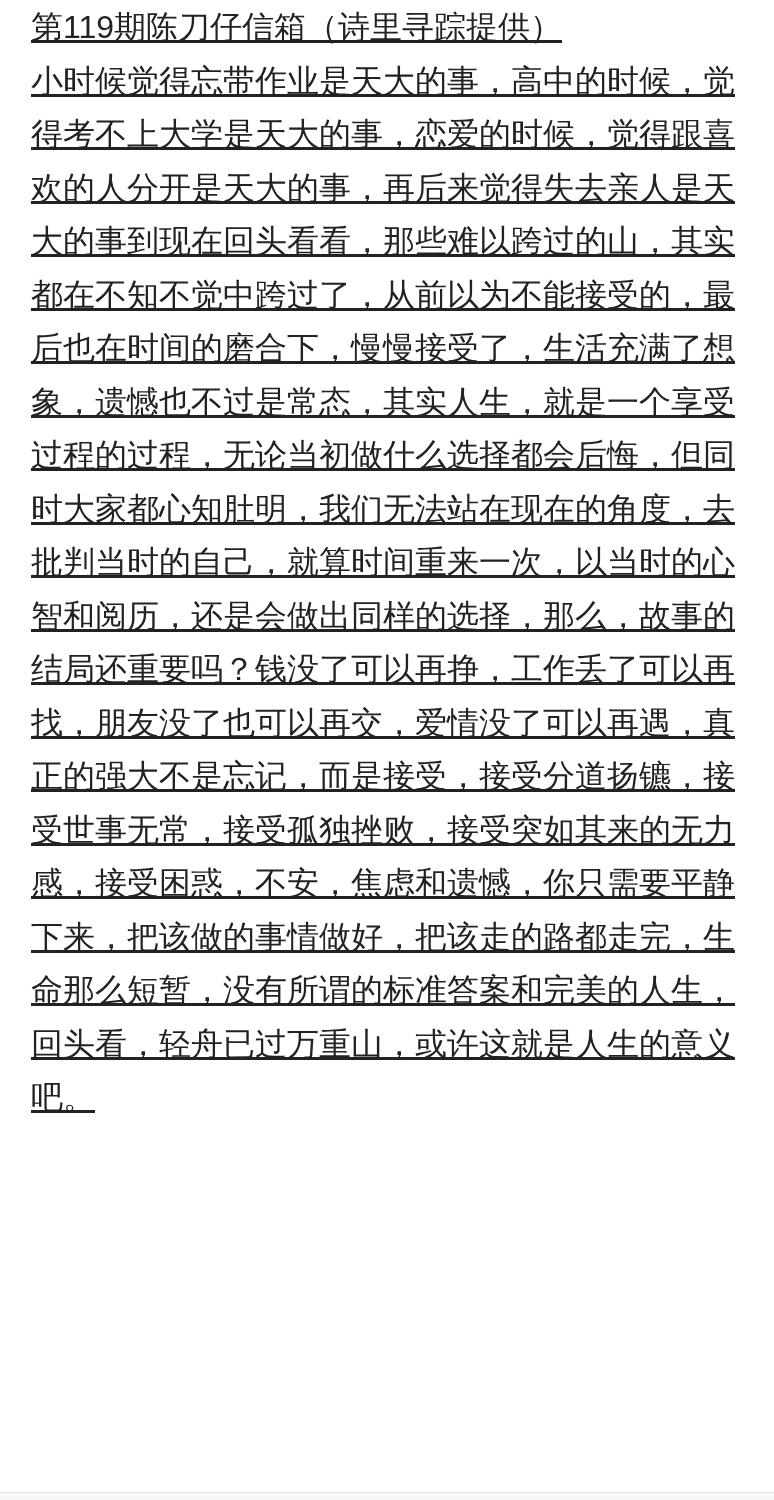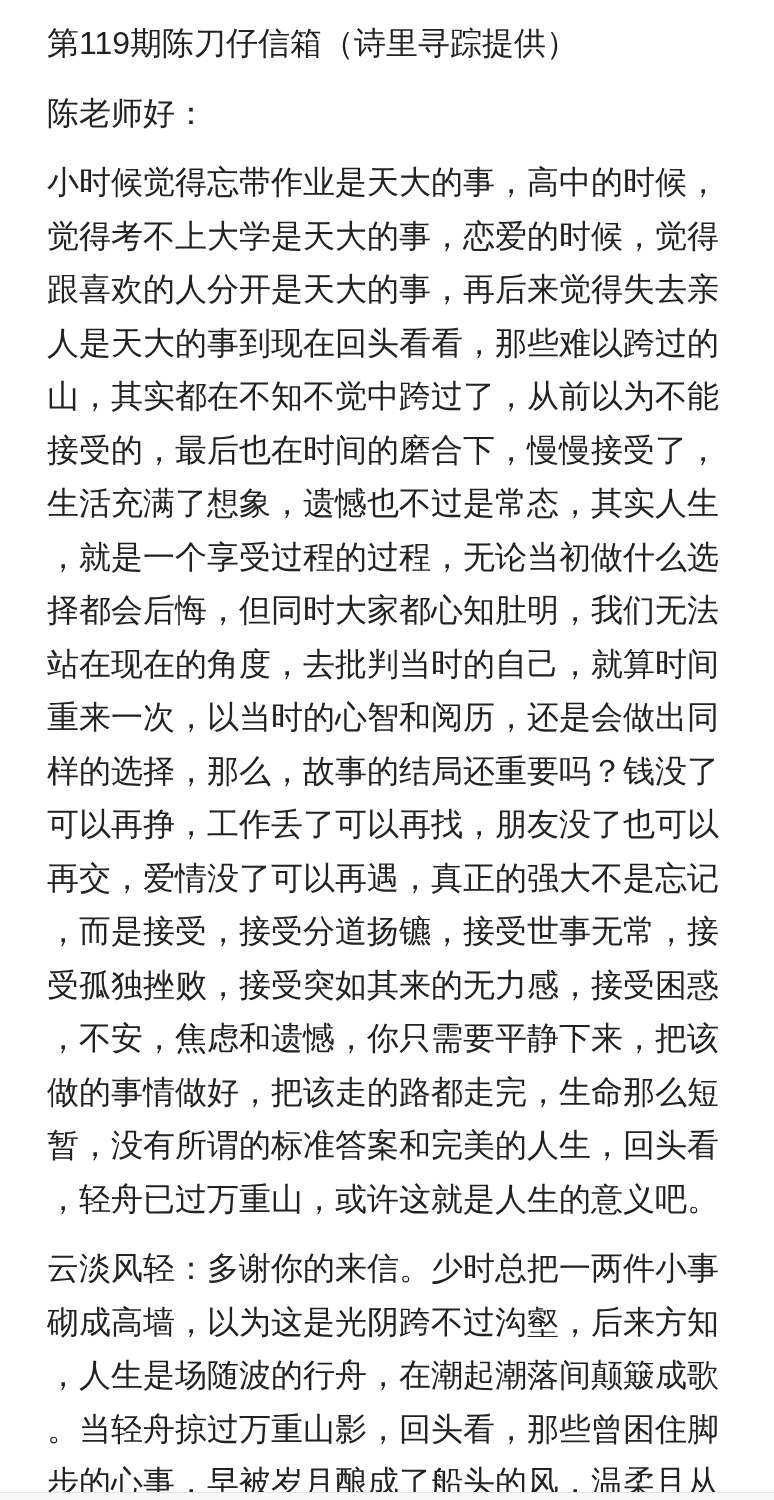--- a/index.html
+++ b/index.html
@@ -18,36 +18,35 @@
     font-family: "Liberation Sans", sans-serif;
     font-size: 32px;
     line-height: 53.5px;
     color: var(--text-color, #222222);
     letter-spacing: 0;
     text-align: left;
     word-break: break-all;
     line-break: anywhere;
   }
   .article p {
-    margin: 16px;
+    margin: 0;
     padding: 0;
+    text-decoration: underline;
   }
   .footer-strip {
     position: absolute;
     left: 0;
     right: 0;
     bottom: 0;
     height: 7px;
     background: var(--footer-bg, #f7f8fa);
     border-top: 1px solid var(--divider-color, #e4e4e4);
   }
 </style>
 </head>
 <body>
 
 <article class="article">
   <p>第119期陈刀仔信箱（诗里寻踪提供）</p>
-  <p>陈老师好：</p>
   <p>小时候觉得忘带作业是天大的事，高中的时候，觉得考不上大学是天大的事，恋爱的时候，觉得跟喜欢的人分开是天大的事，再后来觉得失去亲人是天大的事到现在回头看看，那些难以跨过的山，其实都在不知不觉中跨过了，从前以为不能接受的，最后也在时间的磨合下，慢慢接受了，生活充满了想象，遗憾也不过是常态，其实人生，就是一个享受过程的过程，无论当初做什么选择都会后悔，但同时大家都心知肚明，我们无法站在现在的角度，去批判当时的自己，就算时间重来一次，以当时的心智和阅历，还是会做出同样的选择，那么，故事的结局还重要吗？钱没了可以再挣，工作丢了可以再找，朋友没了也可以再交，爱情没了可以再遇，真正的强大不是忘记，而是接受，接受分道扬镳，接受世事无常，接受孤独挫败，接受突如其来的无力感，接受困惑，不安，焦虑和遗憾，你只需要平静下来，把该做的事情做好，把该走的路都走完，生命那么短暂，没有所谓的标准答案和完美的人生，回头看，轻舟已过万重山，或许这就是人生的意义吧。</p>
-  <p>云淡风轻：多谢你的来信。少时总把一两件小事砌成高墙，以为这是光阴跨不过沟壑，后来方知，人生是场随波的行舟，在潮起潮落间颠簸成歌。当轻舟掠过万重山影，回头看，那些曾困住脚步的心事，早被岁月酿成了船头的风，温柔且从容。</p>
 </article>
 
 <div class="footer-strip"></div>
 
 </body></html>

